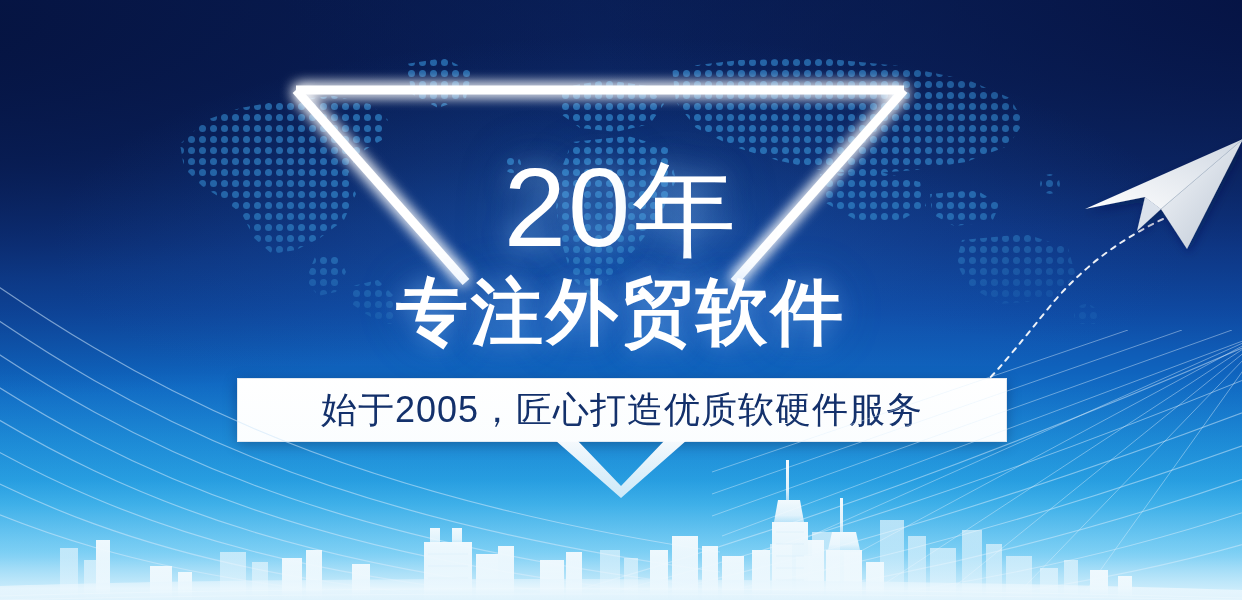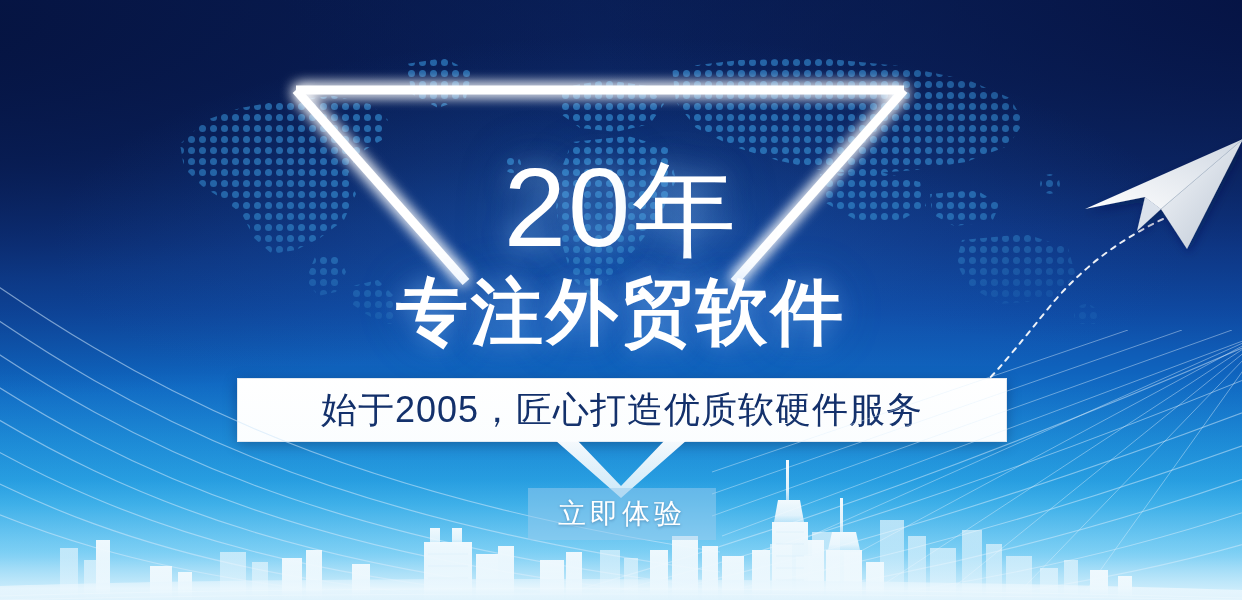--- a/index.html
+++ b/index.html
@@ -420,23 +420,20 @@
       <path d="M0,186 C300,176 820,176 1242,190 L1242,200 L0,200 Z" fill="url(#groundg)"></path>
       <g fill="none" stroke="#ffffff" stroke-width="1" opacity="0.40">
         <path d="M0,196 C320,186 820,186 1242,198"></path>
         <path d="M0,200 C320,192 820,192 1242,200"></path>
       </g>
     </svg>
   </div>
 
   <div class="layer" id="bg-bottom-haze"></div>
 
-  <div id="cta-button">
-    <span id="cta-label">立即体验</span>
-  </div>
 
   <div id="plane-trail">
     <svg width="190" height="170" viewBox="0 0 190 170" xmlns="http://www.w3.org/2000/svg">
       <path d="M178,4 C132,26 96,54 66,90 C40,122 18,150 0,168" fill="none" stroke="#ffffff" stroke-width="2" stroke-dasharray="5 6" stroke-linecap="round" opacity="0.92"></path>
     </svg>
   </div>
 
   <div id="paper-plane">
     <svg width="175" height="130" viewBox="0 0 175 130" xmlns="http://www.w3.org/2000/svg">
       <defs>

